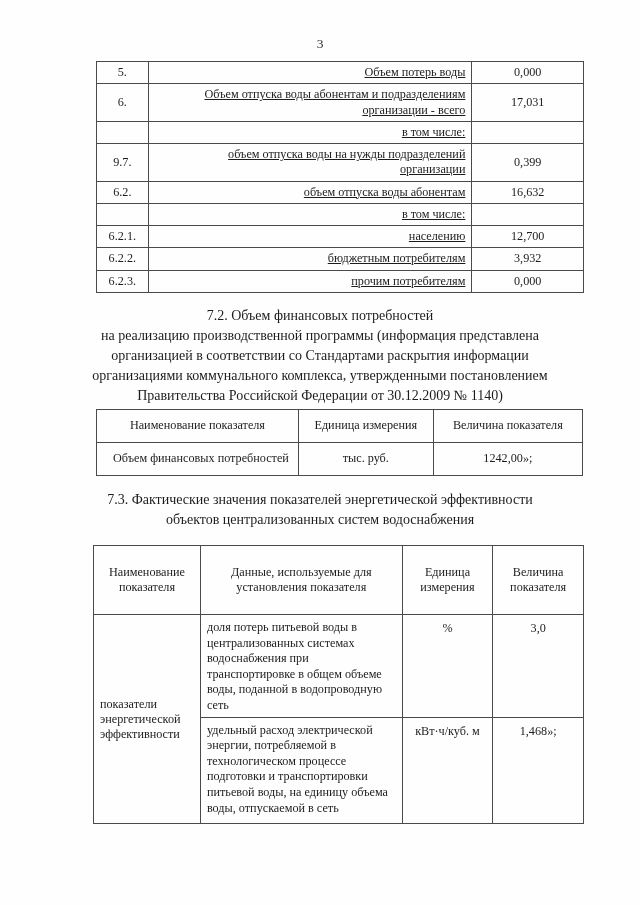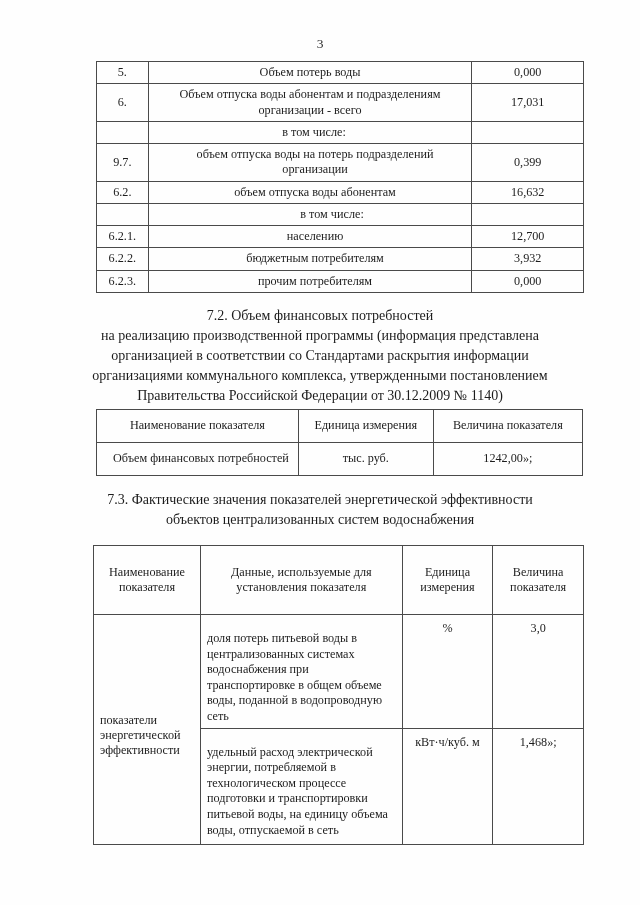--- a/index.html
+++ b/index.html
@@ -57,21 +57,22 @@
   #table-volumes td {
     height: 14px;
   }
   #table-volumes .col-num {
     width: 50px;
     text-align: center;
     padding: 3px 2px;
   }
   #table-volumes .col-name {
     width: 306px;
-    text-align: center;
+    text-align: right;
+    text-decoration: underline;
   }
   #table-volumes .col-val {
     width: 110px;
     text-align: center;
   }
   #table-volumes .tall td {
     height: 30px;
   }
   #table-volumes .indent-1 {
     padding-left: 16px;
@@ -121,21 +122,21 @@
   }
 
   
   #table-energy {
     left: 93px;
     top: 545px;
     width: 491px;
   }
   #table-energy td {
     vertical-align: top;
-    padding-top: 16px;
+    padding-top: 5px;
   }
   #table-energy .hdr td {
     text-align: center;
     vertical-align: middle;
     height: 62px;
     padding-top: 3px;
   }
   #table-energy .col-ind { width: 92px; }
   #table-energy .col-data { width: 185px; }
   #table-energy .col-unit { width: 76px; }
@@ -177,21 +178,21 @@
         <td class="col-name">Объем отпуска воды абонентам и подразделениям организации - всего</td>
         <td class="col-val">17,031</td>
       </tr>
       <tr>
         <td class="col-num"></td>
         <td class="col-name indent-sub">в том числе:</td>
         <td class="col-val"></td>
       </tr>
       <tr class="tall">
         <td class="col-num">9.7.</td>
-        <td class="col-name indent-1">объем отпуска воды на потерь подразделений организации</td>
+        <td class="col-name indent-1">объем отпуска воды на нужды подразделений организации</td>
         <td class="col-val">0,399</td>
       </tr>
       <tr>
         <td class="col-num">6.2.</td>
         <td class="col-name indent-1">объем отпуска воды абонентам</td>
         <td class="col-val">16,632</td>
       </tr>
       <tr>
         <td class="col-num"></td>
         <td class="col-name indent-2">в том числе:</td>

